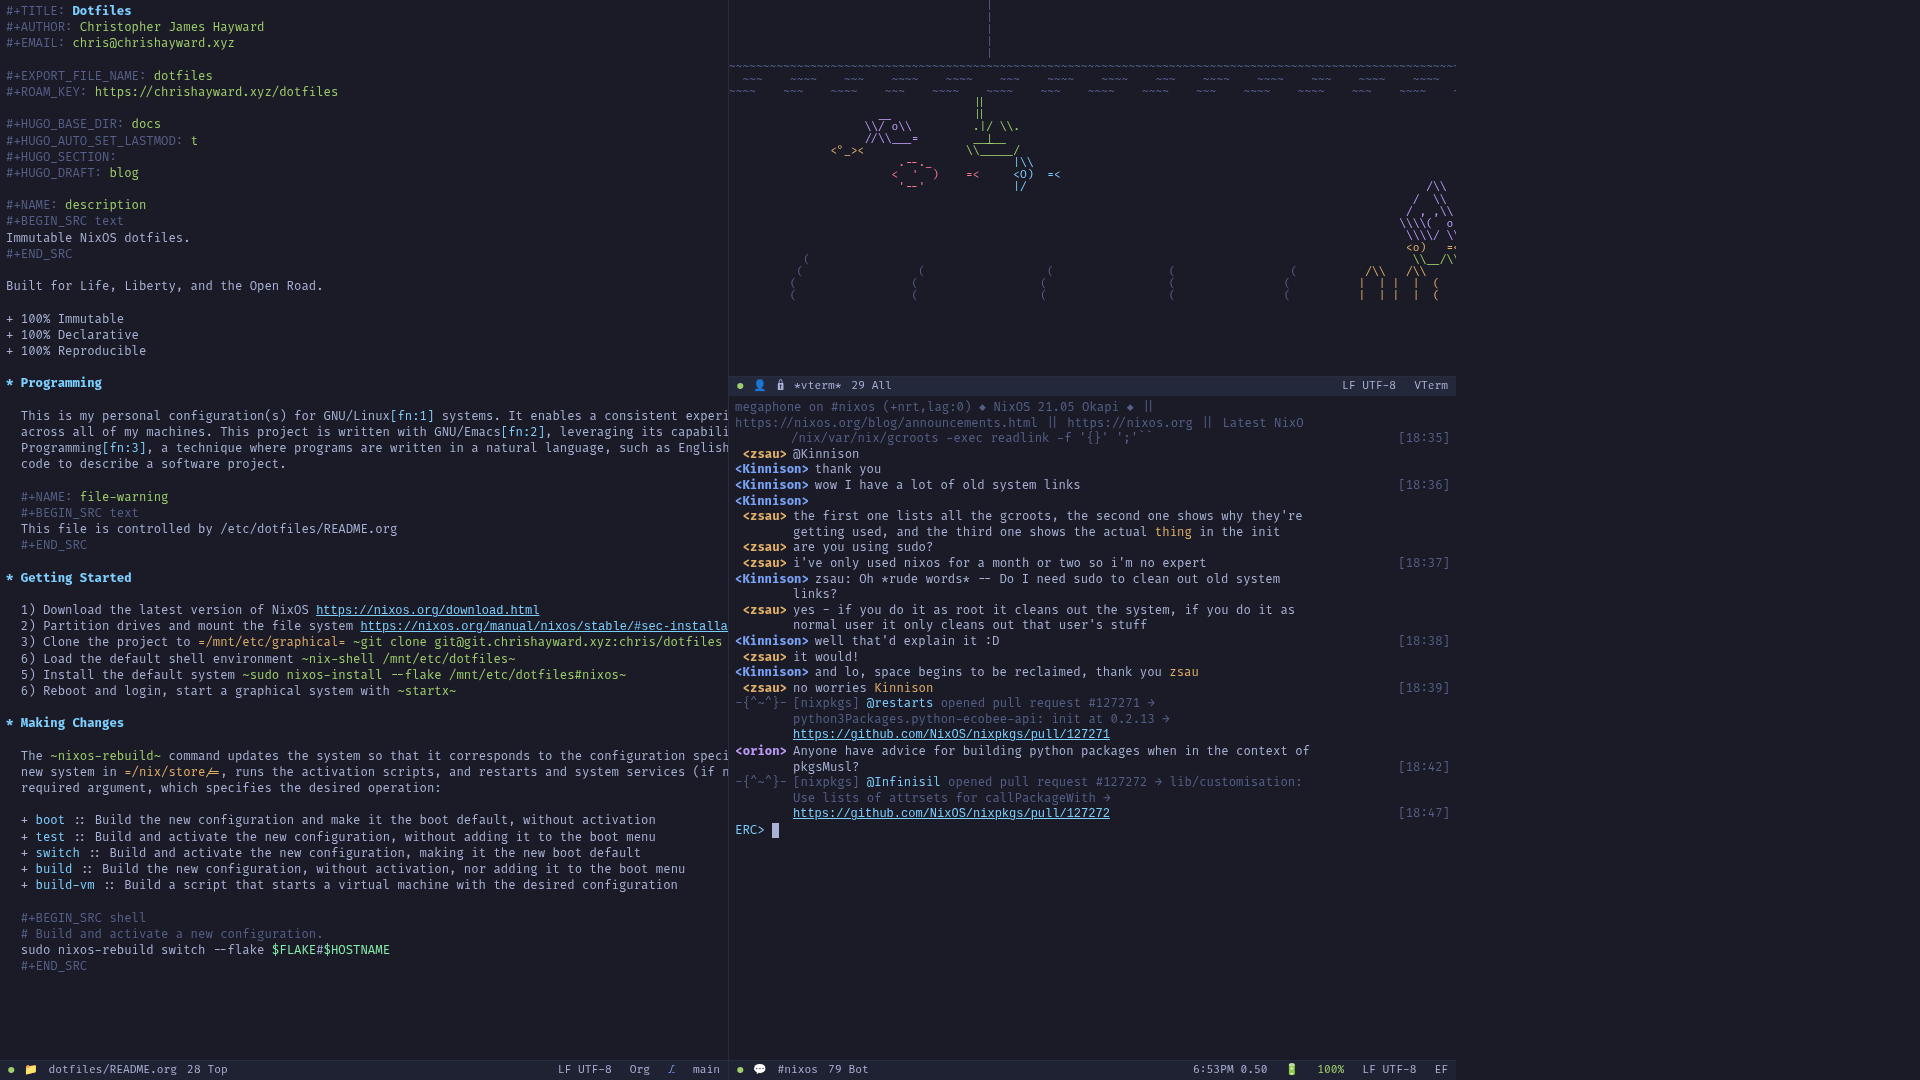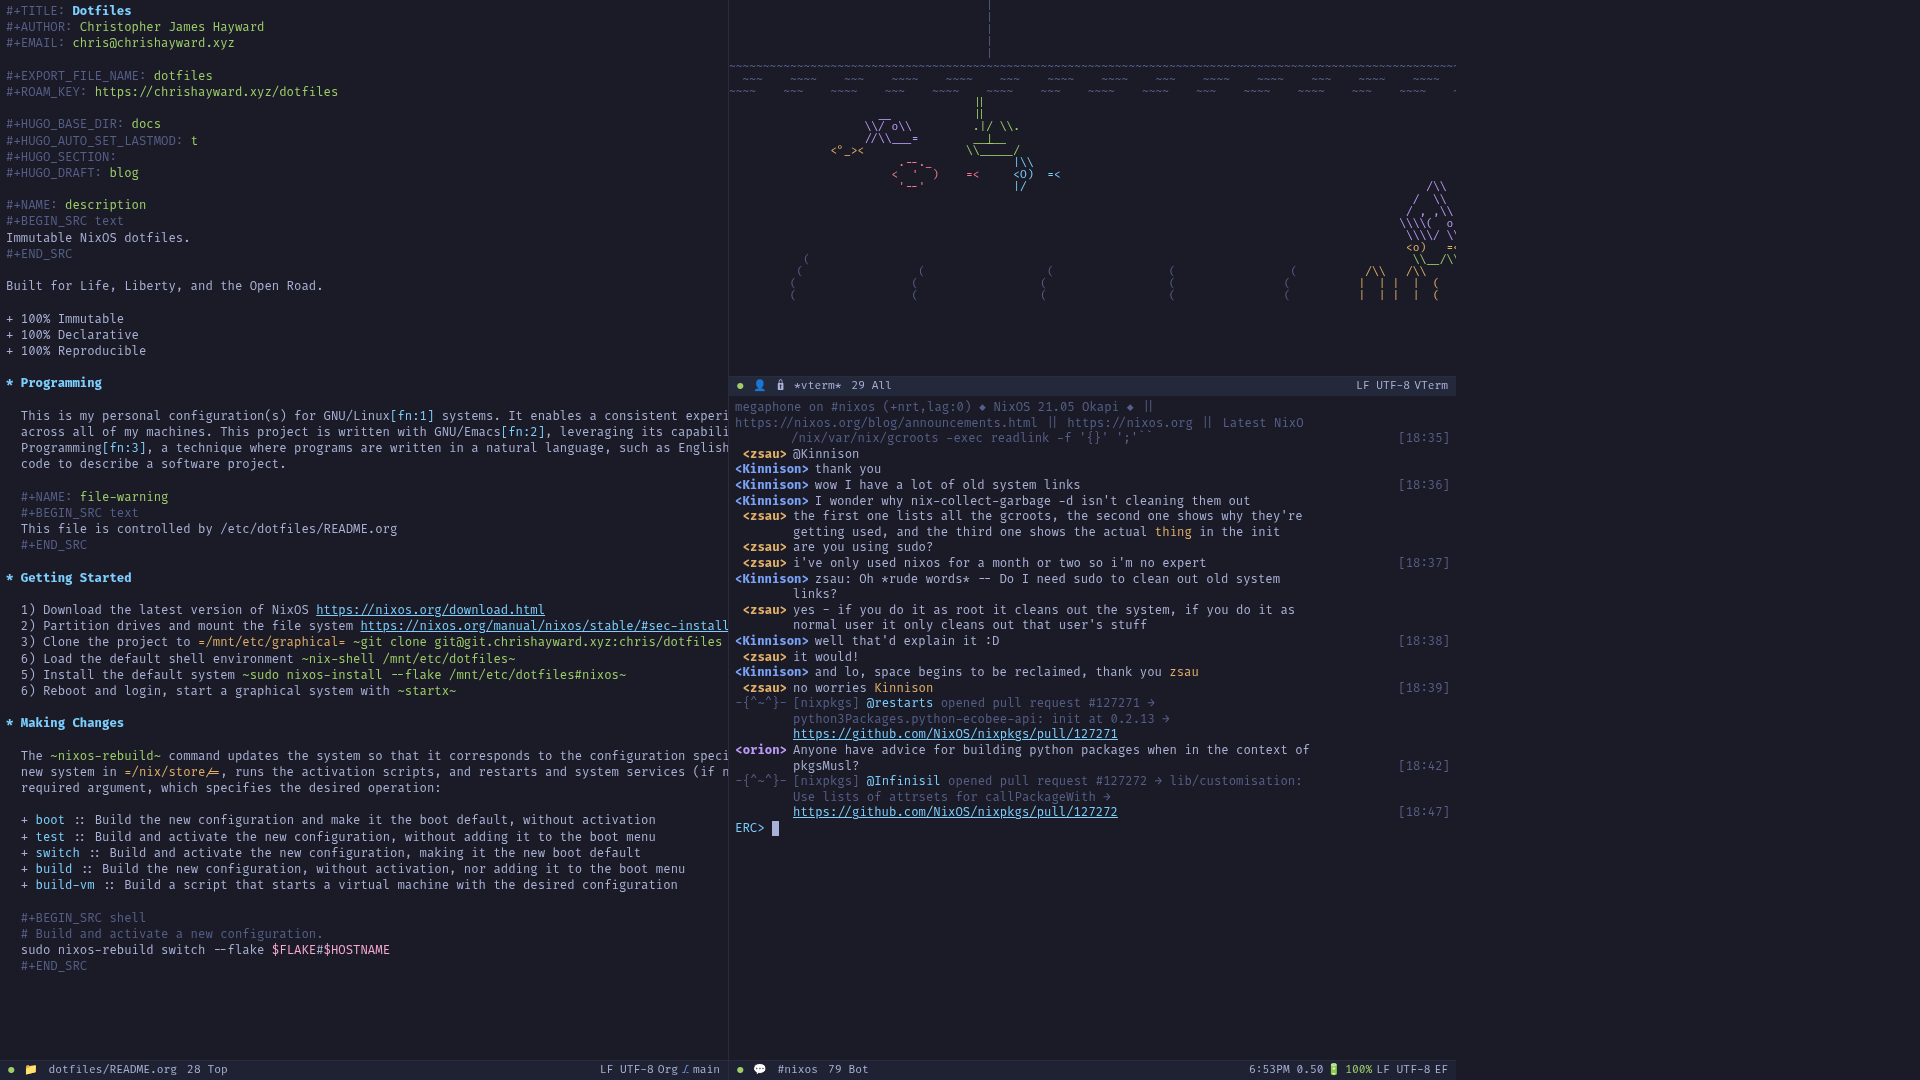--- a/index.html
+++ b/index.html
@@ -56,26 +56,26 @@
       display: flex;
       align-items: center;
       gap: 10px;
       height: 20px;
       border-top: 1px solid #2a2c3d;
     }
     .modeline.secondary {
       background: #24283b;
     }
     .modeline-left { display: flex; gap: 10px; align-items: center; }
-    .modeline-right { margin-left: auto; display: flex; gap: 4px; align-items: center; }
+    .modeline-right { margin-left: auto; display: flex; gap: 18px; align-items: center; }
     .dim { color: #565f89; }
     .string { color: #9ece6a; }
     .heading { color: #7dcfff; font-weight: bold; }
-    .link { color: #7dcfff; text-decoration: underline; }
-    .magenta { color: #f9a8d4; }
+    .link { color: #7dcfff; text-decoration: underline; font-family: Liberation Mono, monospace; }
+    .magenta { color: #86efac; }
     .yellow { color: #e0af68; }
     .cyan { color: #7dcfff; }
     .green { color: #9ece6a; }
     .muted { color: #565f89; }
     .nick { color: #7aa2f7; font-weight: bold; }
     .nick2 { color: #bb9af7; font-weight: bold; }
     .nick3 { color: #e0af68; font-weight: bold; }
     .org-content { white-space: pre; font-size: 12px; line-height: 1.35; }
     .irc-content { font-size: 12px; line-height: 1.3; }
     .irc-line { display: flex; }
@@ -242,21 +242,20 @@
 <div class="irc-line">
             <span class="irc-nick-col"><span class="nick">&lt;<span>Kinnison</span>&gt;</span></span>
             <span class="irc-msg-col">thank you</span>
           </div>
 <div class="irc-line">
             <span class="irc-nick-col"><span class="nick">&lt;<span>Kinnison</span>&gt;</span></span>
             <span class="irc-msg-col"><span>wow I have a lot of old system links</span><span class="irc-time" style="float:right">[18:36]</span></span>
           </div>
 <div class="irc-line">
             <span class="irc-nick-col"><span class="nick">&lt;<span>Kinnison</span>&gt;</span></span>
-            <span class="irc-msg-col">I wonder why nix-collect-garbage -d isn't cleaning them out</span>
           </div>
 <div class="irc-line">
             <span class="irc-nick-col"><span class="nick3">&lt;<span>zsau</span>&gt;</span></span>
             <span class="irc-msg-col">the first one lists all the gcroots, the second one shows why they're</span>
           </div>
 <div class="irc-line">
             <span class="irc-nick-col"></span>
             <span class="irc-msg-col"><span>getting used, and the third one shows the actual </span><span class="highlight-yellow">thing</span><span> in the init</span></span>
           </div>
 <div class="irc-line">

